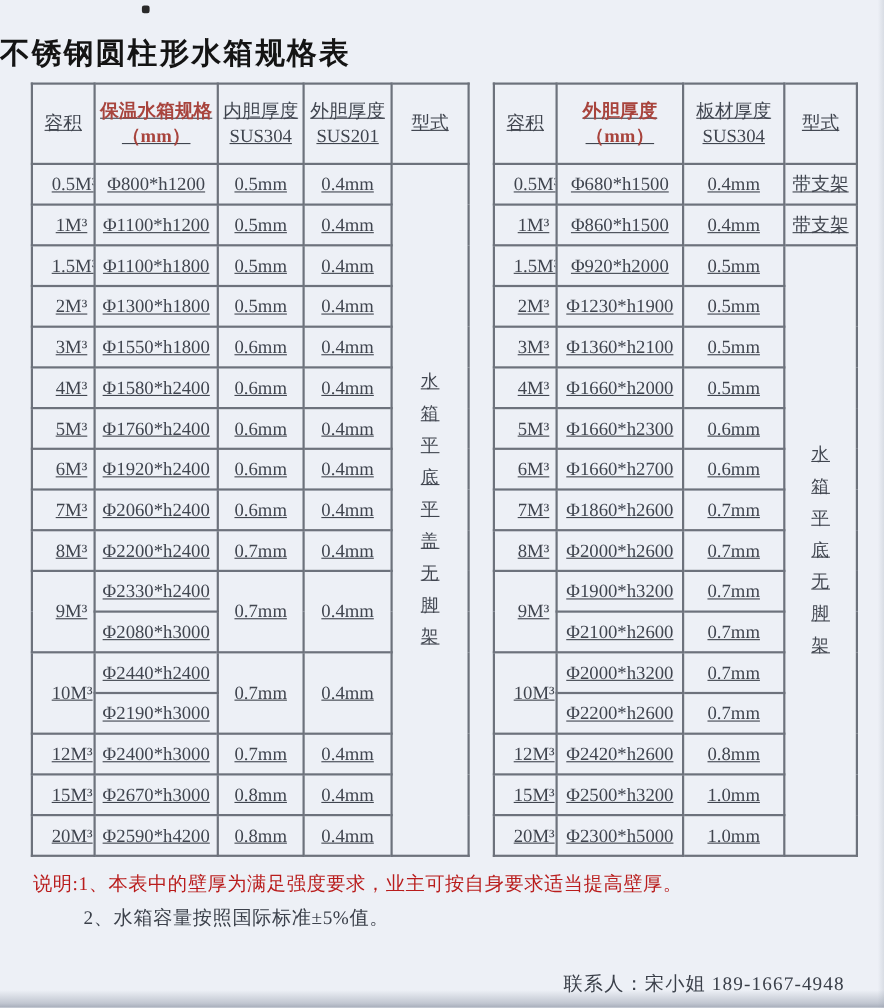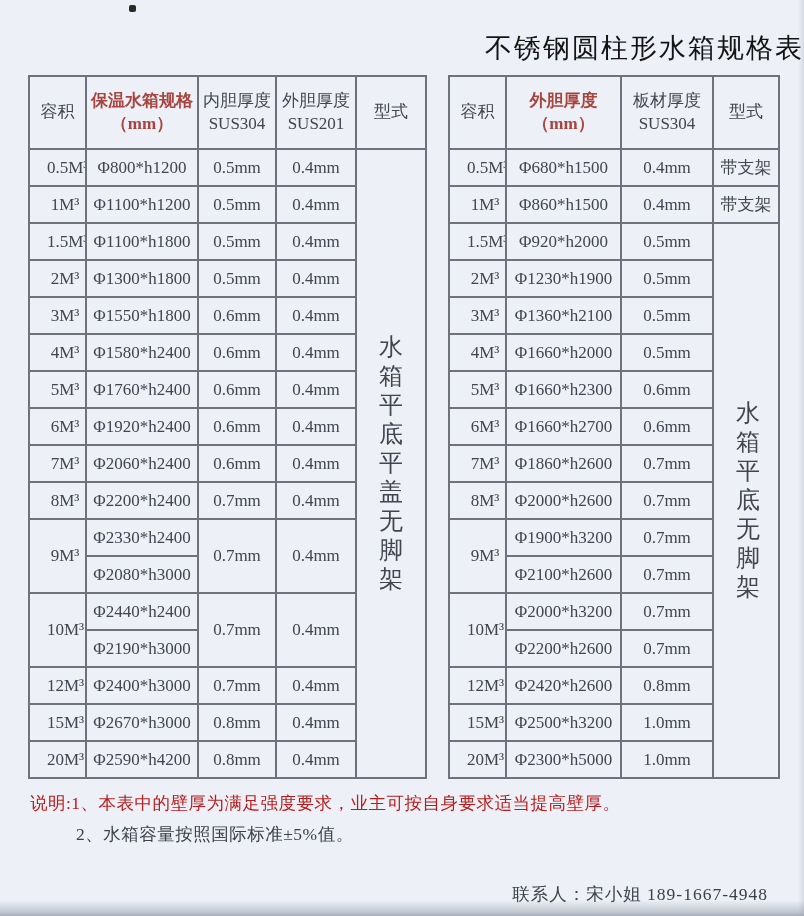--- a/index.html
+++ b/index.html
@@ -9,44 +9,44 @@
     font-family:"Liberation Serif","DejaVu Serif",serif;
     color:#40454f;
   }
   .page{position:absolute;inset:0;}
   .scan-dot{
     position:absolute;left:129px;top:5px;width:7px;height:7px;
     background:#2a2a2a;border-radius:2px;
   }
   .title{
     position:absolute;left:0;top:30px;width:100%;
-    text-align:right;font-size:27px;font-weight:normal;color:#141414;
+    text-align:left;font-size:27px;font-weight:bold;color:#141414;
     letter-spacing:2px;
   }
   table{
     border-collapse:collapse;table-layout:fixed;
     position:absolute;top:75px;
   }
   #left-table{left:28px;width:397px;}
   #right-table{left:448px;width:330px;}
   td,th{
     border:2px solid #6d727c;
     text-align:center;vertical-align:middle;
     font-size:17px;font-weight:normal;
     padding:0 2px;color:#40454f;
     overflow:hidden;
   }
-  table{border:2px solid #0f766e;}
+  table{border:2px solid #0f766e;text-decoration:underline;}
   tr{height:37px;}
   tr.hdr{height:73px;}
   .hline{display:block;line-height:1.35;}
   .red{color:#a8443d;font-weight:bold;}
   .vol{letter-spacing:0px;padding-left:17px;}
   .type-vertical{
-    font-size:24px;letter-spacing:1px;line-height:29px;
+    font-size:16px;letter-spacing:1px;line-height:29px;
     word-break:break-all;padding:16px 22px;
   }
   .watermark{
     position:absolute;left:28px;top:424px;width:756px;height:80px;
     font-size:58px;letter-spacing:2px;white-space:nowrap;
     color:rgba(148,158,174,0.16);
     -webkit-text-stroke:1.5px rgba(130,142,160,0.38);
     font-family:"Liberation Sans","DejaVu Sans",sans-serif;
     pointer-events:none;text-align:center;
   }

